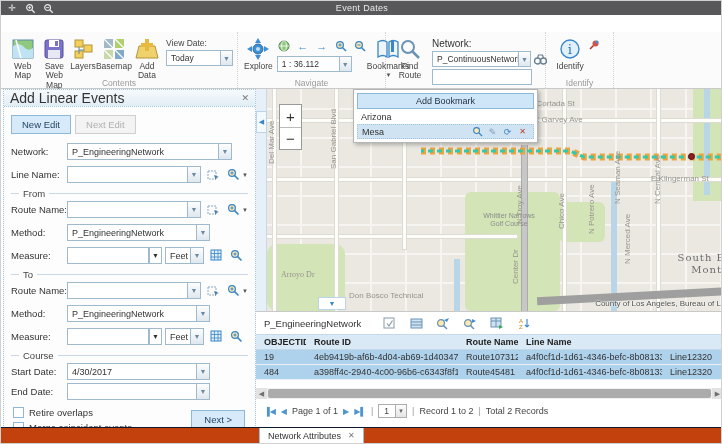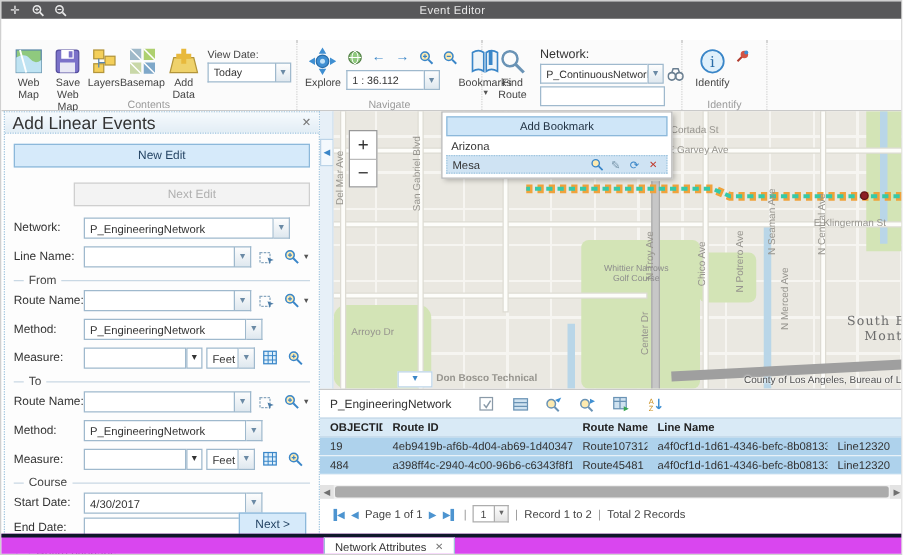--- a/index.html
+++ b/index.html
@@ -36,23 +36,23 @@
   .nav-row { display:flex; align-items:center; gap:5px; height:16px; }
   .nav-ic { width:14px; height:14px; display:flex; align-items:center; justify-content:center; cursor:pointer; color:#3a86c8; font-size:11px; font-weight:bold; }
   .textinput { background:#fff; border:1px solid #9fb9cd; height:16px; padding:0 4px; font-size:8.5px; color:#333; font-family:"Liberation Sans",sans-serif; }
 
   
   .panel { position:absolute; left:2px; top:88px; width:253px; height:349px; background:#fdfdfd; border:1px dotted #9ec4de; }
   .panel-header { height:17px; background:linear-gradient(#f6fafd,#e2edf5); border-bottom:1px dotted #9ec4de; display:flex; align-items:center; padding:0 6px; }
   .panel-header .ph-title { flex:1; font-size:14px; color:#333; }
   .panel-close { color:#777; font-size:9px; cursor:pointer; }
   .panel-body { padding:6px 7px 0 7px; }
-  .btnrow { display:flex; gap:12px; margin:2px 0 9px 0;flex-direction:column; }
+  .btnrow { display:flex; gap:4px; margin:2px 0 9px 0; }
   .btn { background:#d6eafa; border:1px solid #8cb8da; color:#1f3f5f; font-size:9.5px; padding:3px 10px; cursor:pointer; }
-  .btn.disabled { background:#f3f3f3; border-color:#cfcfcf; color:#b0b0b0; cursor:default;margin-left:48px; }
+  .btn.disabled { background:#f3f3f3; border-color:#cfcfcf; color:#b0b0b0; cursor:default; }
   .btn.next { position:absolute; right:10px; bottom:8px; padding:3px 12px; }
   .formrow { display:flex; align-items:center; margin-bottom:6px; height:17px; }
   .formrow .flabel { width:56px; font-size:9.5px; color:#333; flex:none; }
   .fieldset { border-top:1px solid #c9d8e4; margin:10px 0 7px 0; position:relative; padding-top:7px; }
   .fieldset .legend { position:absolute; top:-6px; left:8px; background:#fdfdfd; padding:0 4px; font-size:9.5px; color:#444; }
   .mini-ic { width:15px; height:15px; margin-left:5px; display:flex; align-items:center; justify-content:center; cursor:pointer; flex:none; }
   .caret-sm { font-size:6px; color:#555; margin-left:1px; }
   .chkrow { display:flex; align-items:center; gap:5px; margin:4px 0 4px 2px; }
   .chk { width:11px; height:11px; background:#fff; border:1px solid #8fb8d8; flex:none; cursor:pointer; }
   .chklbl { font-size:9.5px; color:#333; }
@@ -108,21 +108,21 @@
   .hs-arrow { width:11px; height:11px; color:#707070; font-size:7px; display:flex; align-items:center; justify-content:center; background:#e3e3e3; cursor:pointer; }
   .hs-thumb { flex:1; height:9px; background:#ababab; border-radius:2px; margin:0 1px; cursor:pointer; }
   .pager { position:absolute; left:0; top:90px; width:467px; height:18px; display:flex; align-items:center; gap:5px; padding-left:8px; font-size:9px; color:#444; }
   .pg-ic { color:#4d94d0; font-size:8px; cursor:pointer; display:flex; align-items:center; }
   .pg-sep { color:#999; }
   .pg-combo { display:flex; height:14px; }
   .pg-combo .v { border:1px solid #adadad; background:#fff; padding:1px 6px 0 5px; font-size:8.5px; }
   .pg-combo .b { width:11px; border:1px solid #adadad; border-left:none; background:linear-gradient(#fdfdfd,#e4e4e4); font-size:6px; color:#666; display:flex; align-items:center; justify-content:center; cursor:pointer; }
 
   
-  .bottombar { position:absolute; left:0; top:426px; width:722px; height:18px; background:#d946ef; border-top:3px solid #0f172a; }
+  .bottombar { position:absolute; left:0; top:426px; width:722px; height:18px; background:#c2410c; border-top:1px solid #0f172a; }
   .btab { position:absolute; left:258px; top:0; height:16px; background:#fff; border:1px solid #9fc0d8; border-top:none; display:flex; align-items:center; gap:7px; padding:0 8px; font-size:9px; color:#333; cursor:pointer; }
   .btab .x { color:#777; font-size:8px; }
   .bottomline { position:absolute; left:0; bottom:0; width:722px; height:2px; background:#3c7fbe; }
 
   svg { display:block; }
 </style>
 </head>
 <body>
 
 <div id="app">
@@ -139,21 +139,21 @@
           </svg>
       </span>
       <span class="tb-ic">
         <svg width="11" height="11" viewBox="0 0 12 12">
             <circle cx="5" cy="5" r="3.2" fill="none" stroke="#e8e8e8" stroke-width="1.3"></circle>
             <line x1="7.6" y1="7.6" x2="10.6" y2="10.6" stroke="#e8e8e8" stroke-width="1.5"></line>
             <line x1="3.4" y1="5" x2="6.6" y2="5" stroke="#e8e8e8" stroke-width="1"></line>
           </svg>
       </span>
     </div>
-    <span class="title">Event Editor</span>
+    <span class="title">Event Dates</span>
   </div>
 
 
   <div class="ribbon">
 
     <div class="rgroup" style="width:237px;">
       <div class="bigbtn">
         <span class="icon24">
           <svg width="22" height="22" viewBox="0 0 22 22">
               <rect x="1" y="2" width="20" height="18" fill="#8fc97e" stroke="#5d8aa8"></rect>
@@ -528,23 +528,23 @@
     <span class="stlbl" style="left:267px;top:26px;">E Garvey Ave</span>
     <span class="stlbl" style="left:384px;top:85px;">E Klingerman St</span>
     <span class="stlbl vert" style="left:0px;top:75px;">Del Mar Ave</span>
     <span class="stlbl vert" style="left:62px;top:80px;">San Gabriel Blvd</span>
     <span class="stlbl vert" style="left:248px;top:135px;">N Troy Ave</span>
     <span class="stlbl vert" style="left:290px;top:140px;">Chico Ave</span>
     <span class="stlbl vert" style="left:320px;top:145px;">N Potrero Ave</span>
     <span class="stlbl vert" style="left:346px;top:115px;">N Seaman Ave</span>
     <span class="stlbl vert" style="left:386px;top:115px;">N Central Ave</span>
     <span class="stlbl vert" style="left:356px;top:175px;">N Merced Ave</span>
-    <span class="stlbl" style="left:14px;top:172px;">Arroyo Dr</span>
+    <span class="stlbl" style="left:14px;top:181px;font-family:Liberation Serif, serif;">Arroyo Dr</span>
     <span class="stlbl vert" style="left:244px;top:195px;">Center Dr</span>
-    <span class="stlbl" style="left:82px;top:209px;font-weight:bold;">Don Bosco Technical</span>
+    <span class="stlbl" style="left:82px;top:202px;">Don Bosco Technical</span>
     <span class="golf-lbl" style="left:216px;top:123px;">Whittier Narrows Golf Course</span>
     <span class="place-lbl" style="left:400px;top:163px;text-align:right;">South El Monte</span>
     <span class="attribution">County of Los Angeles, Bureau of L</span>
 
     <div class="zoomctrl">
       <div class="zbtn">+</div>
       <div class="zbtn">−</div>
     </div>
 
     <div class="collapse-down">▼</div>

